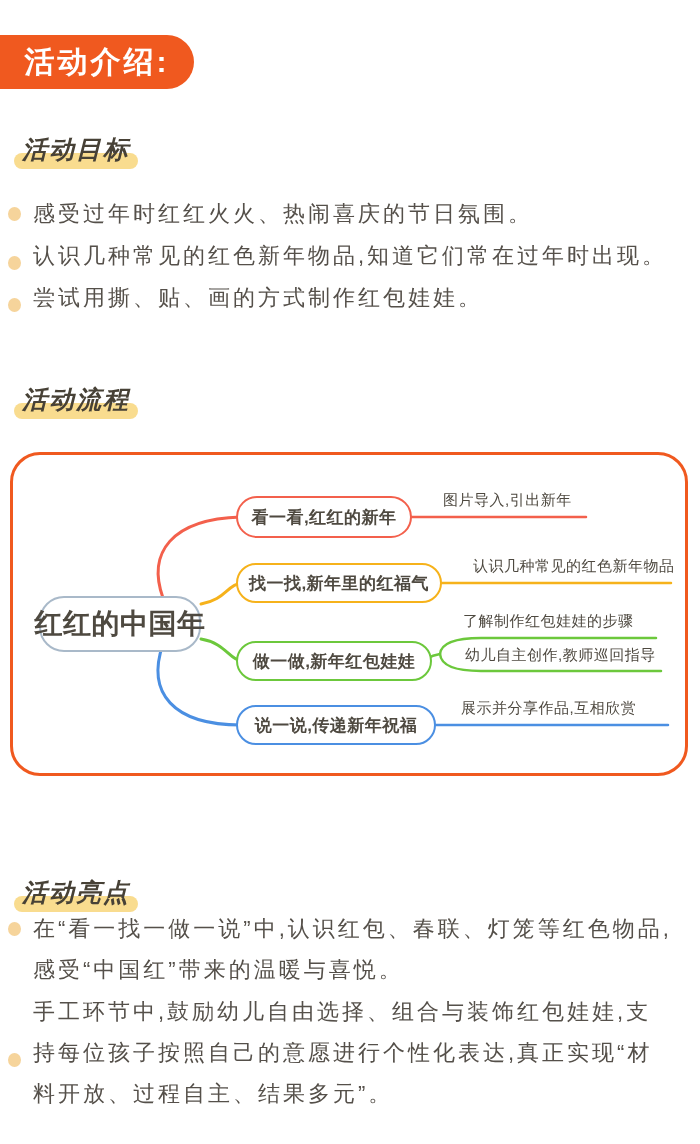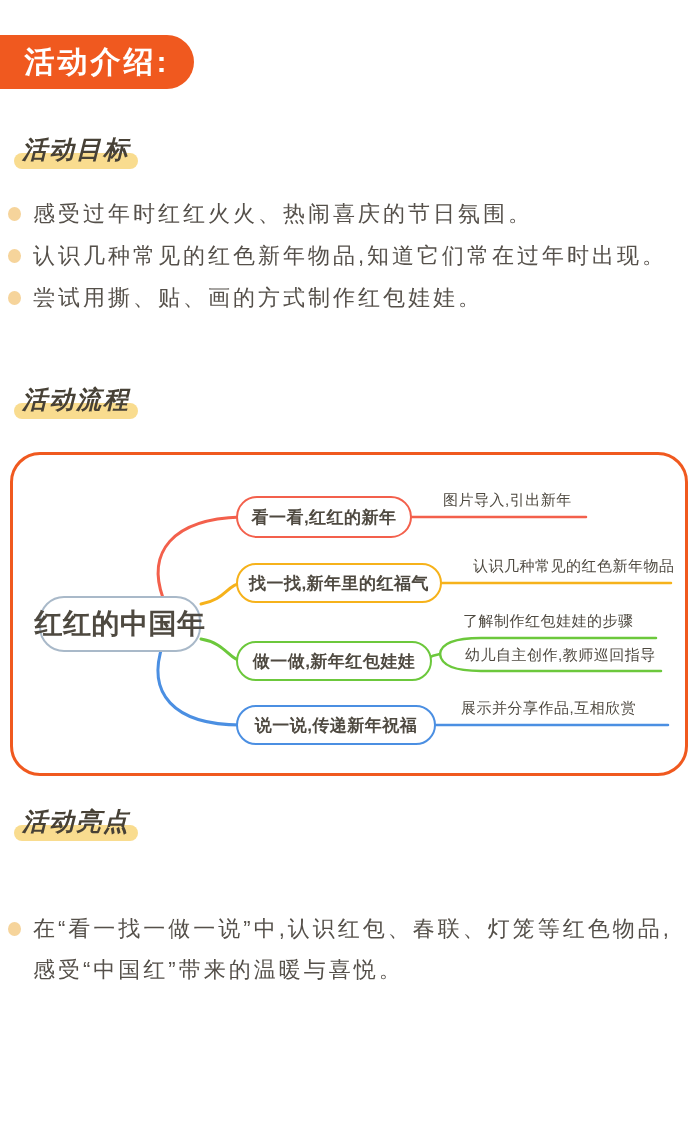--- a/index.html
+++ b/index.html
@@ -43,39 +43,39 @@
   .sec-title .hl {
     position: absolute;
     left: 0; right: 0; bottom: -4px;
     height: 16px;
     background: #F9DC8F;
     border-radius: 8px;
     z-index: 0;
   }
   #title-goals { top: 133px; }
   #title-flow { top: 383px; }
-  #title-highlights { top: 805px; }
+  #title-highlights { top: 876px; }
   
   .bullets {
     position: absolute;
     left: 8px;
     width: 668px;
     list-style: none;
   }
   #goals-list { top: 193px; }
   #highlights-list { top: 908px; }
   .bullets li {
     display: flex;
     align-items: flex-start;
     font-size: 22px;
     letter-spacing: 3px;
     line-height: 41px;
     color: #55504A;
   }
-  .bullets li + li { margin-top: 1px; }
+  .bullets li + li { margin-top: 1px; align-items: center; }
   .dot {
     flex-shrink: 0;
     width: 13px; height: 14px;
     border-radius: 50%;
     background: #F6D49B;
     margin: 14px 12px 0 0;
   }
   .bullets .btxt { width: 640px; }
   
   #mindmap {
@@ -186,15 +186,19 @@
 
   <div class="sec-title" id="title-highlights">
     <span class="hl"></span>
     <span class="txt">活动亮点</span>
   </div>
   <ul class="bullets" id="highlights-list">
     <li>
       <span class="dot"></span>
       <span class="btxt">在“看一找一做一说”中,认识红包、春联、灯笼等红色物品,感受“中国红”带来的温暖与喜悦。</span>
     </li>
+    <li>
+      <span class="dot"></span>
+      <span class="btxt">手工环节中,鼓励幼儿自由选择、组合与装饰红包娃娃,支持每位孩子按照自己的意愿进行个性化表达,真正实现“材料开放、过程自主、结果多元”。</span>
+    </li>
   </ul>
 
 </div>
 
 </body></html>

